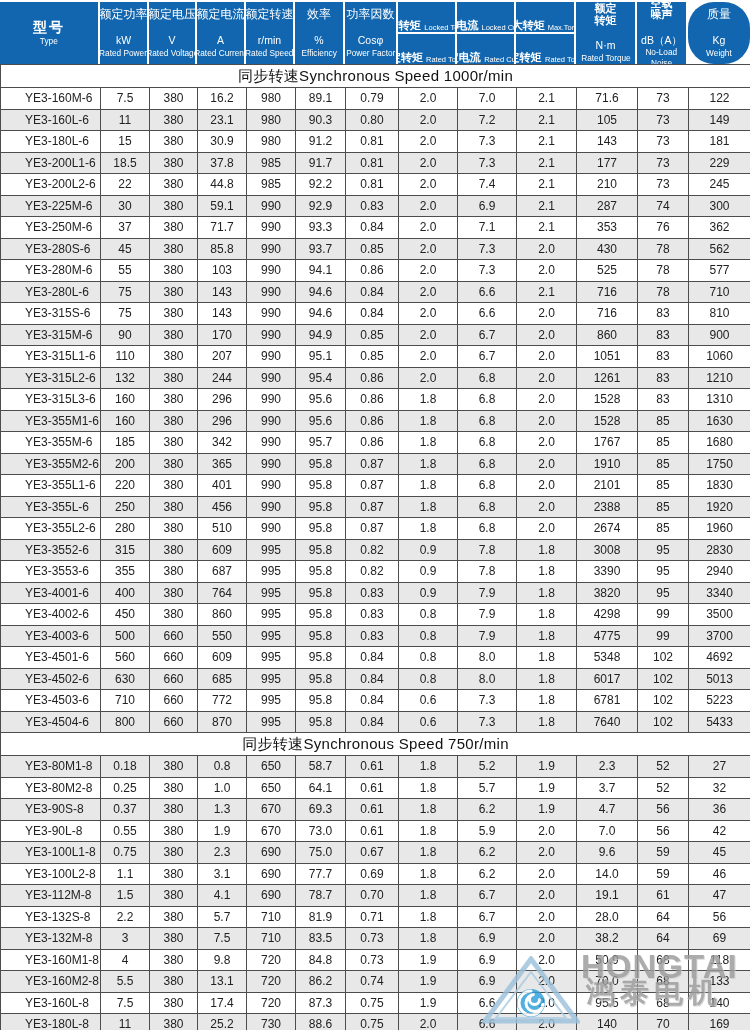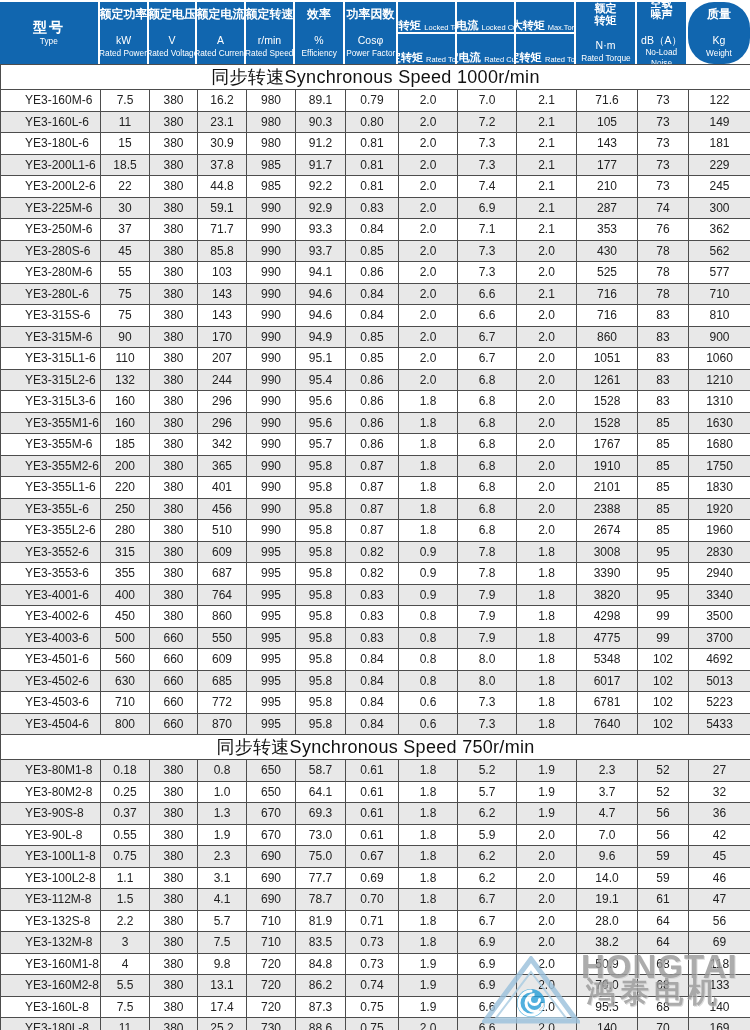--- a/index.html
+++ b/index.html
@@ -24,21 +24,21 @@
     color:#fff;
     display:flex;flex-direction:column;
     align-items:center;justify-content:center;
     text-align:center;
     box-sizing:border-box;
     border-right:2px solid #fff;
     line-height:1.12;
     overflow:hidden;
   }
   .hcell:last-child{border-right:none;border-radius:26px;}
-  .hcell .zh{font-size:12px;font-weight:bold;white-space:nowrap;}
+  .hcell .zh{font-size:12px;font-weight:normal;white-space:nowrap;}
   .hcell .zh-lg{font-size:14px;font-weight:bold;letter-spacing:2px;}
   .hcell .unit{font-size:10.5px;margin-top:14px;white-space:nowrap;}
   .hcell .en{font-size:9px;margin-top:1px;white-space:nowrap;transform:scale(.92);transform-origin:center;}
   .hcell.stacked{padding:0;display:flex;flex-direction:column;align-items:stretch;justify-content:stretch;}
   .hhalf{
     flex:1;display:flex;flex-direction:row;align-items:flex-end;justify-content:center;
     line-height:1.05;box-sizing:border-box;overflow:hidden;
   }
   .hhalf.top{border-bottom:2px solid #fff;}
   .hhalf .zh{font-size:11px;font-weight:bold;white-space:nowrap;}
@@ -59,21 +59,21 @@
     padding:0;
     height:20.5px;
     white-space:nowrap;
     overflow:hidden;
   }
   table.spec td.type{text-align:left;padding-left:24px;}
   tr.gray td{background:#e8e8e8;}
   tr.white td{background:#ffffff;}
   tr.section td{
     background:#fff;
-    font-size:18px;
+    font-size:15px;
     height:22px;
     color:#111;
     letter-spacing:.3px;
   }
   
   .wm{
     position:absolute;
     left:478px;top:942px;
     width:272px;height:84px;
     opacity:.82;

